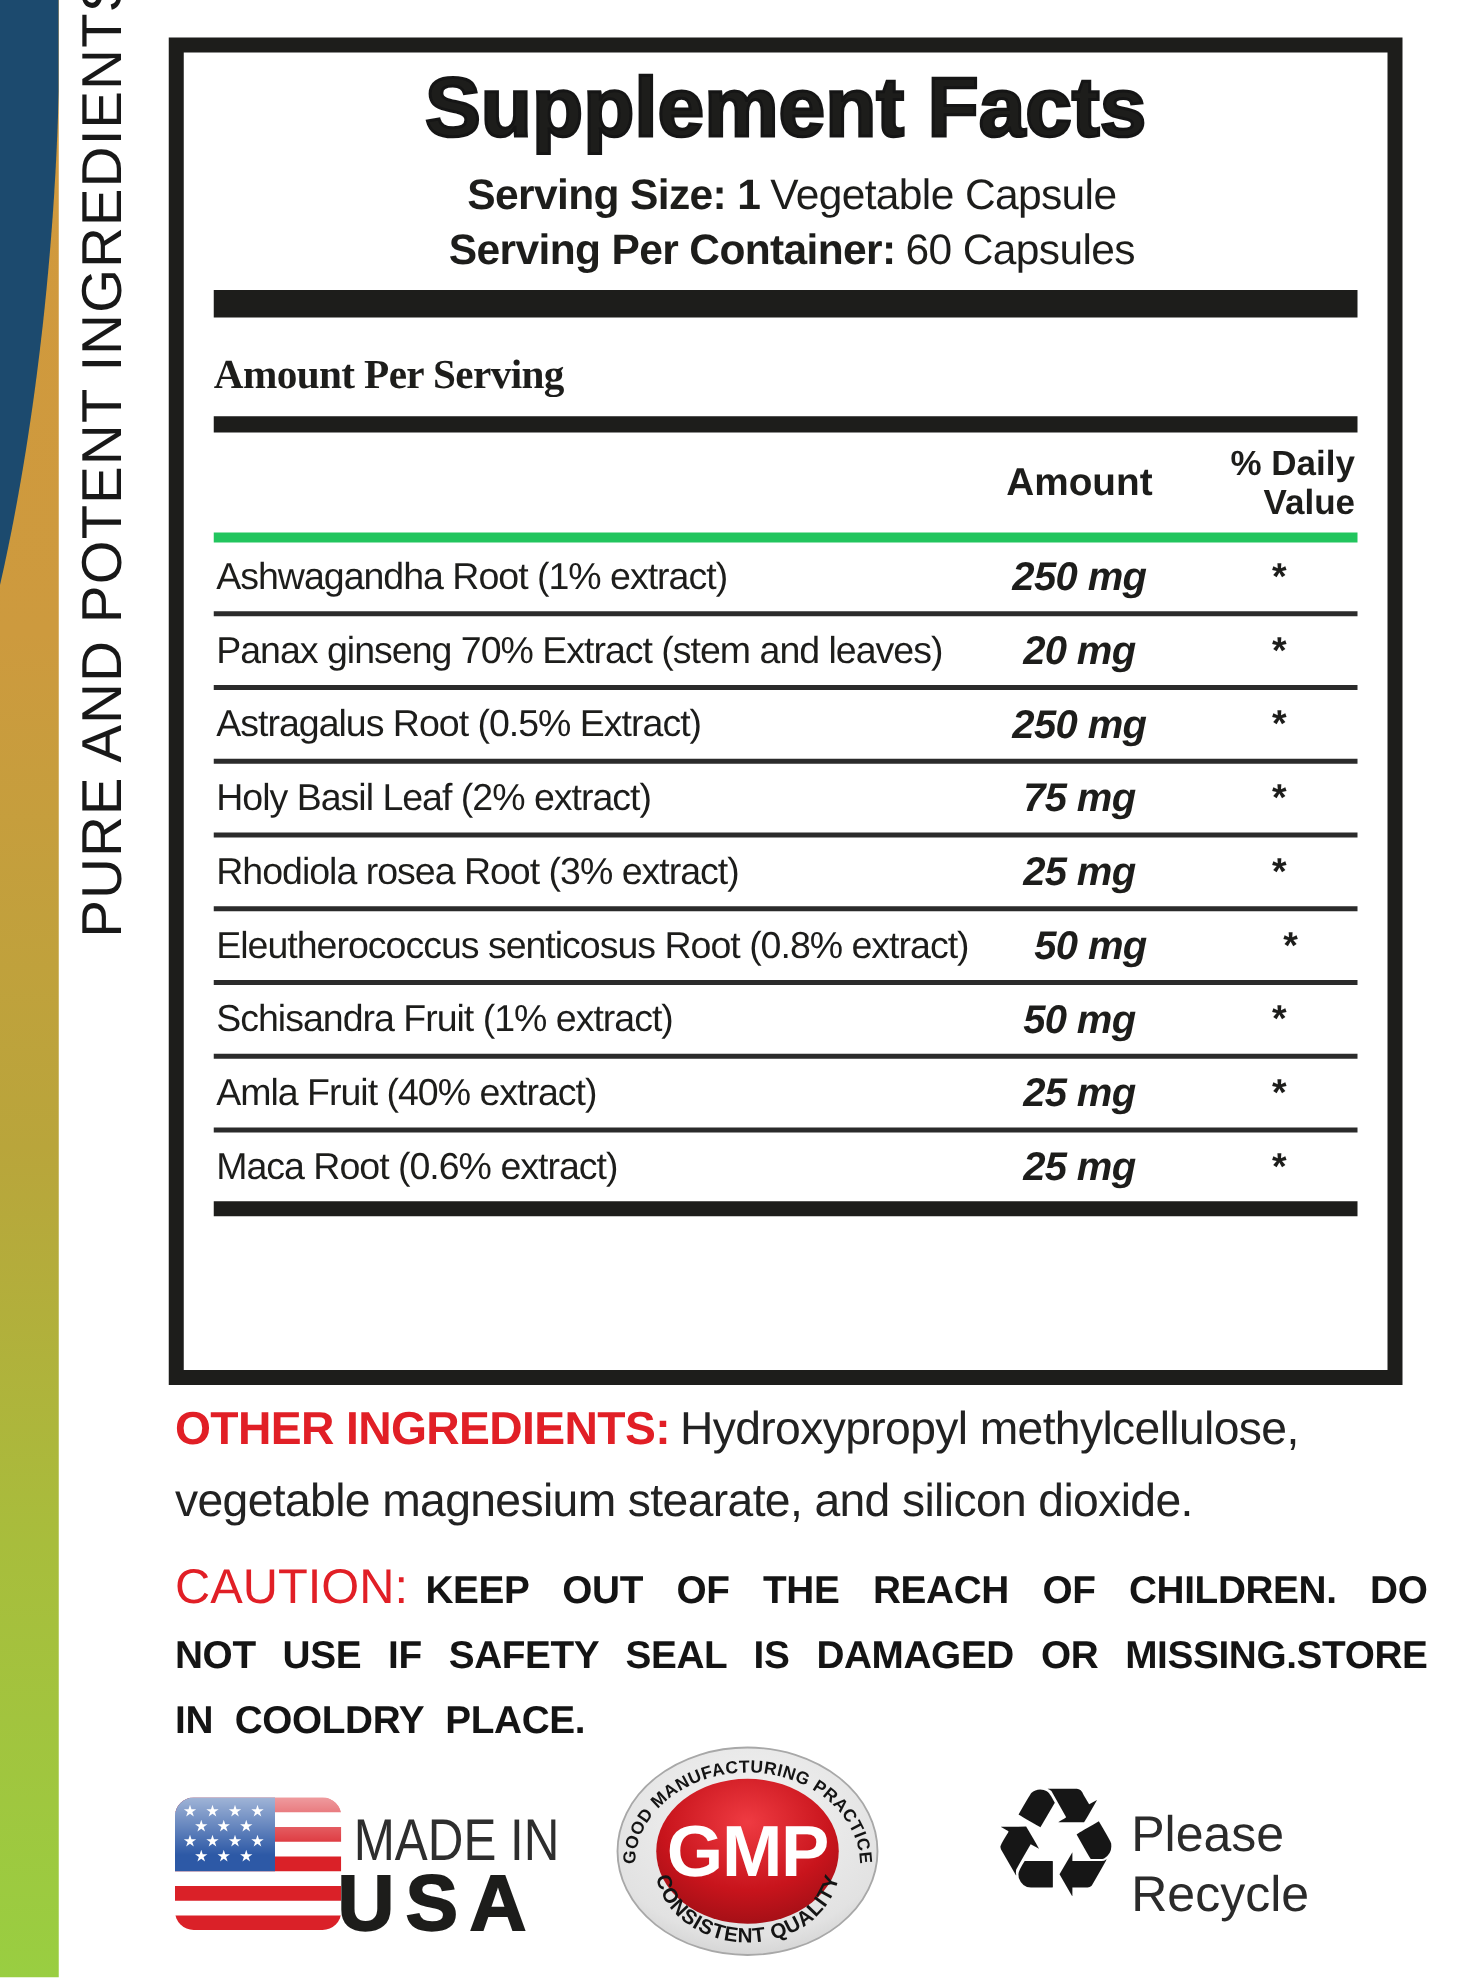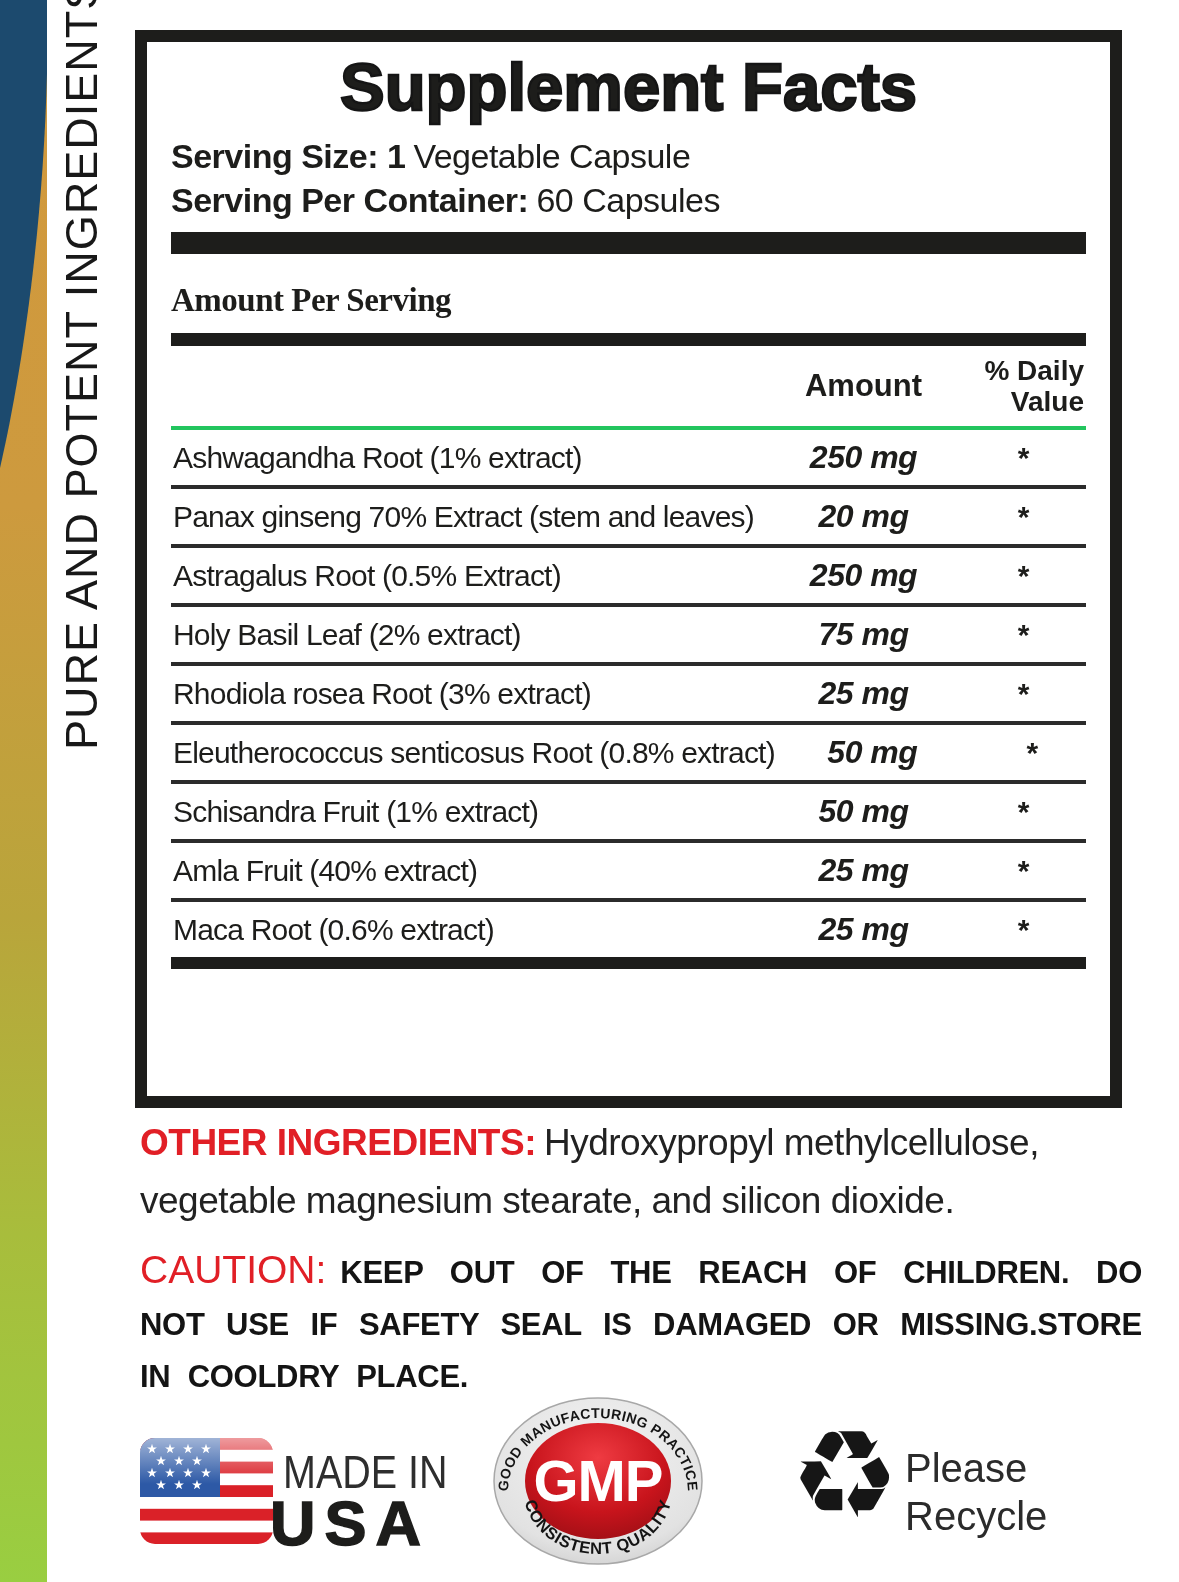--- a/index.html
+++ b/index.html
@@ -22,30 +22,30 @@
   
   .facts-panel{
     position:absolute;left:135px;top:30px;width:987px;height:1078px;
     border:12px solid #1d1d1b;background:#fff;box-sizing:border-box;
     padding:4px 14px;
   }
   .sf-title{
     text-align:center;font-size:67px;font-weight:700;letter-spacing:0px;
     -webkit-text-stroke:2.4px #151515;margin:4px 0 10px 0;line-height:74px;
   }
-  .serving-block{padding-left:10px;}
+  .serving-block{padding-left:10px;text-align:center;}
   .serving-line{font-size:34px;line-height:44px;}
   .serving-line .bold{font-weight:700;letter-spacing:-0.5px;}
   .serving-line .reg{font-weight:400;margin-left:8px;letter-spacing:-0.5px;}
   .bar{background:#1d1d1b;margin:0 10px;}
   .bar.h22{height:22px;margin-top:10px;}
   .bar.h13{height:13px;}
   .aps{font-size:33px;font-weight:700;padding:28px 0 14px 10px;letter-spacing:-0.5px;font-family:Liberation Serif, serif;}
   .grid-row{display:grid;grid-template-columns:1fr 195px 125px;align-items:center;margin:0 10px;}
-  .head-row{min-height:80px;border-bottom:4px solid #22c55e;}
+  .head-row{min-height:80px;border-bottom:8px solid #22c55e;}
   .h-amount{font-size:31px;font-weight:700;text-align:center;}
   .h-dv{font-size:28px;font-weight:700;text-align:right;line-height:31px;padding-right:2px;}
   .ing-row{height:55px;}
   .ing-row + .ing-row{border-top:4px solid #2b2b2b;}
   .r-name{font-size:30px;letter-spacing:-0.8px;padding-left:2px;white-space:nowrap;}
   .r-amt{font-size:32px;font-weight:700;text-align:center;letter-spacing:-0.5px;font-style:italic;}
   .r-dv{font-size:30px;font-weight:700;text-align:center;}
   .bar.h12{height:12px;}
   .footnote{font-size:35px;font-weight:700;padding:10px 0 0 6px;letter-spacing:-0.5px;}
   

